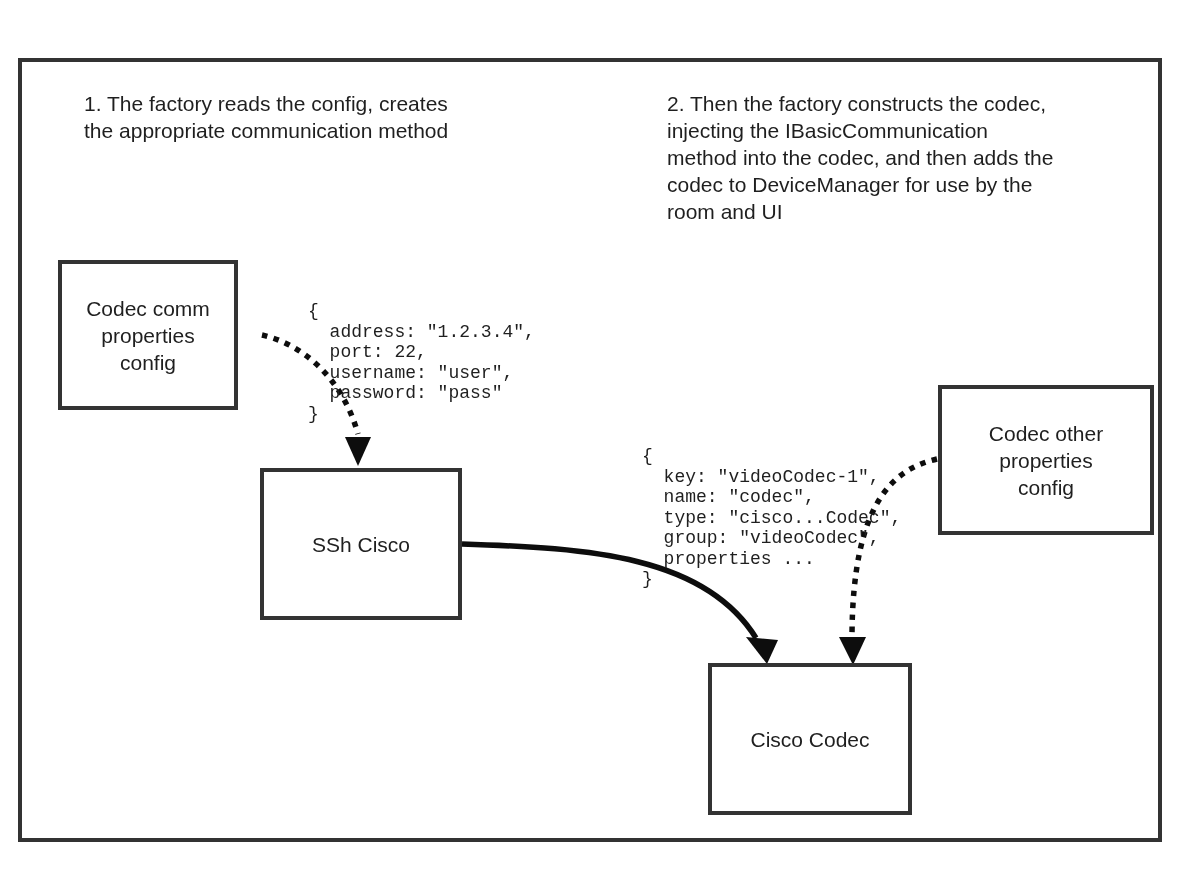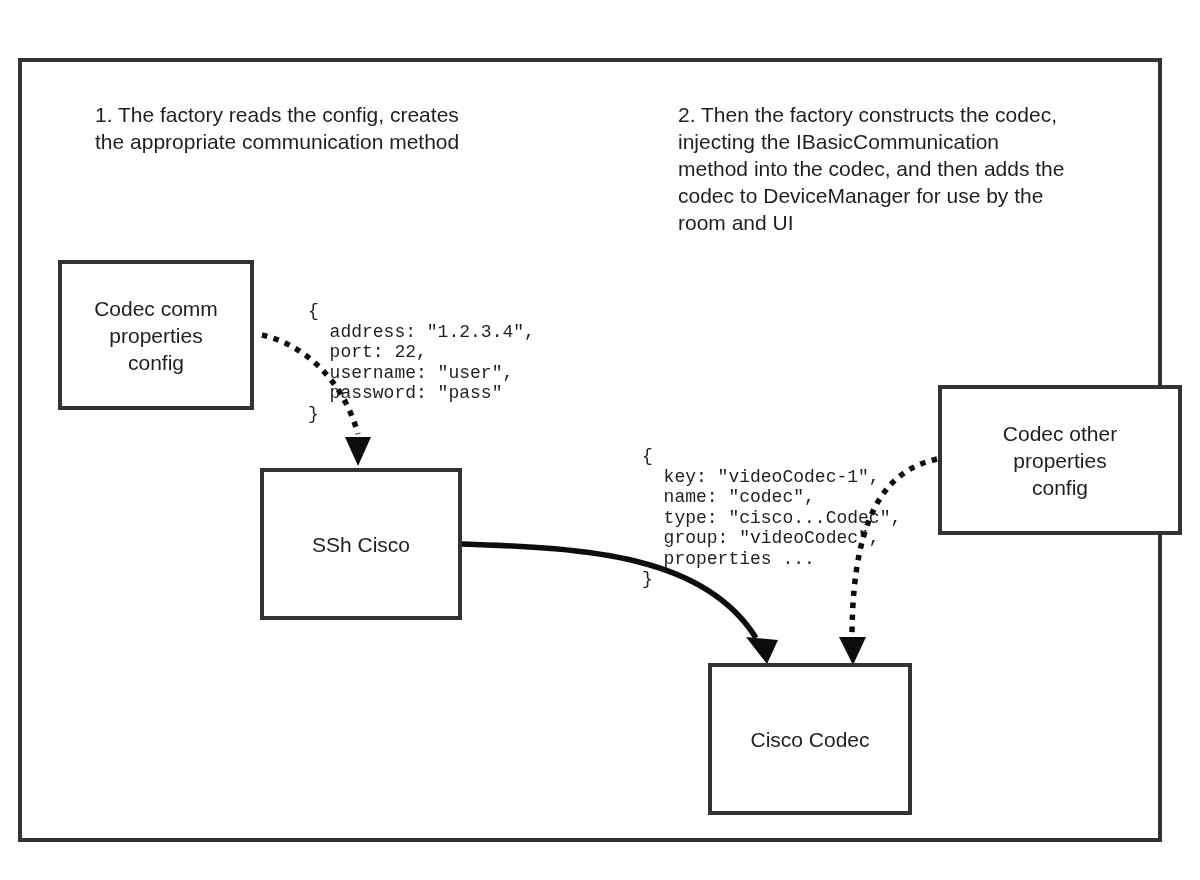--- a/index.html
+++ b/index.html
@@ -30,21 +30,21 @@
   .arrows {
     position: absolute;
     left: 0;
     top: 0;
     width: 1200px;
     height: 880px;
     pointer-events: none;
   }
   .note {
     position: absolute;
-    margin: 11px;
+    margin: 0;
     font-size: 21px;
     line-height: 27px;
     white-space: pre-line;
     color: #1f1f1f;
   }
   .note-step1 { left: 84px;  top: 90px; }
   .note-step2 { left: 667px; top: 90px; }
   .note-endpoint { left: 940px; top: 684px; }
   .dbox {
     position: absolute;
@@ -52,23 +52,23 @@
     background: #ffffff;
     display: flex;
     align-items: center;
     justify-content: center;
     text-align: center;
     font-size: 21px;
     line-height: 27px;
     white-space: pre-line;
     box-sizing: border-box;
   }
-  .box-codec-comm  { left: 58px;  top: 260px; width: 196px; height: 150px; }
+  .box-codec-comm  { left: 58px;  top: 260px; width: 180px; height: 150px; }
   .box-ssh-client  { left: 260px; top: 468px; width: 202px; height: 152px; }
-  .box-codec-other { left: 938px; top: 385px; width: 244px; height: 150px; }
+  .box-codec-other { left: 938px; top: 385px; width: 216px; height: 150px; }
   .box-cisco-codec { left: 708px; top: 663px; width: 204px; height: 152px; align-items: center; }
   .code {
     position: absolute;
     margin: 0;
     font-family: "Liberation Mono", monospace;
     font-size: 18px;
     line-height: 20.5px;
     white-space: pre;
     color: #1f1f1f;
   }

